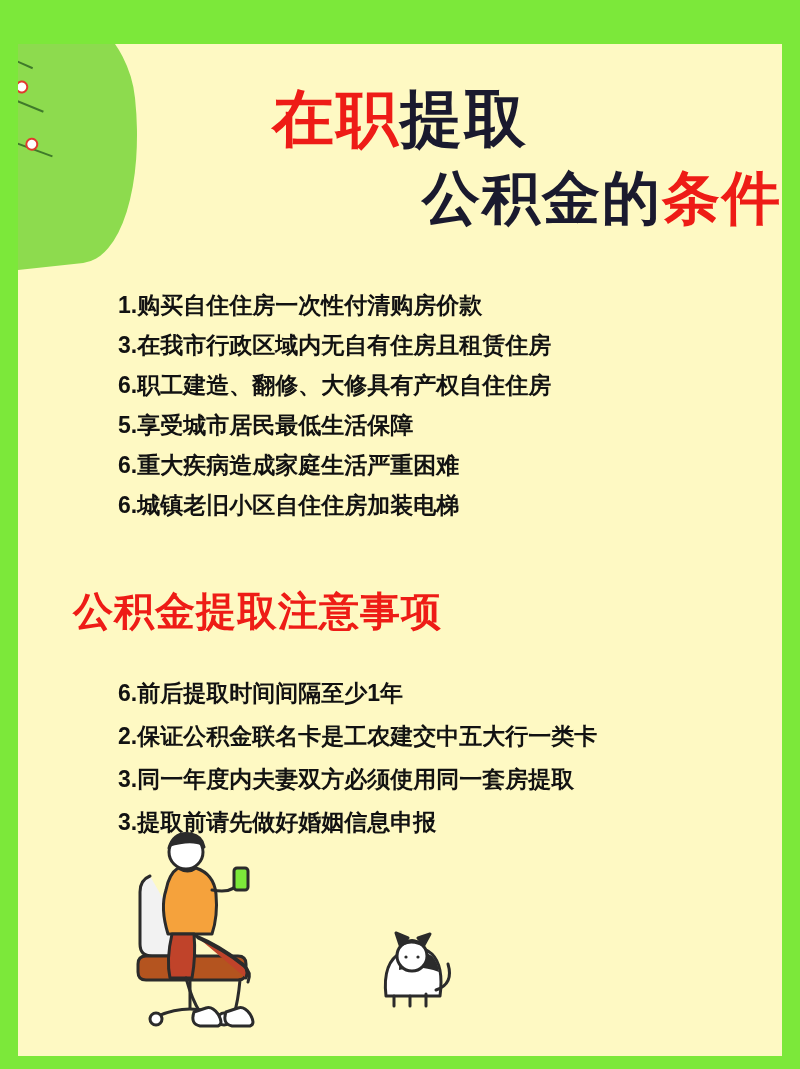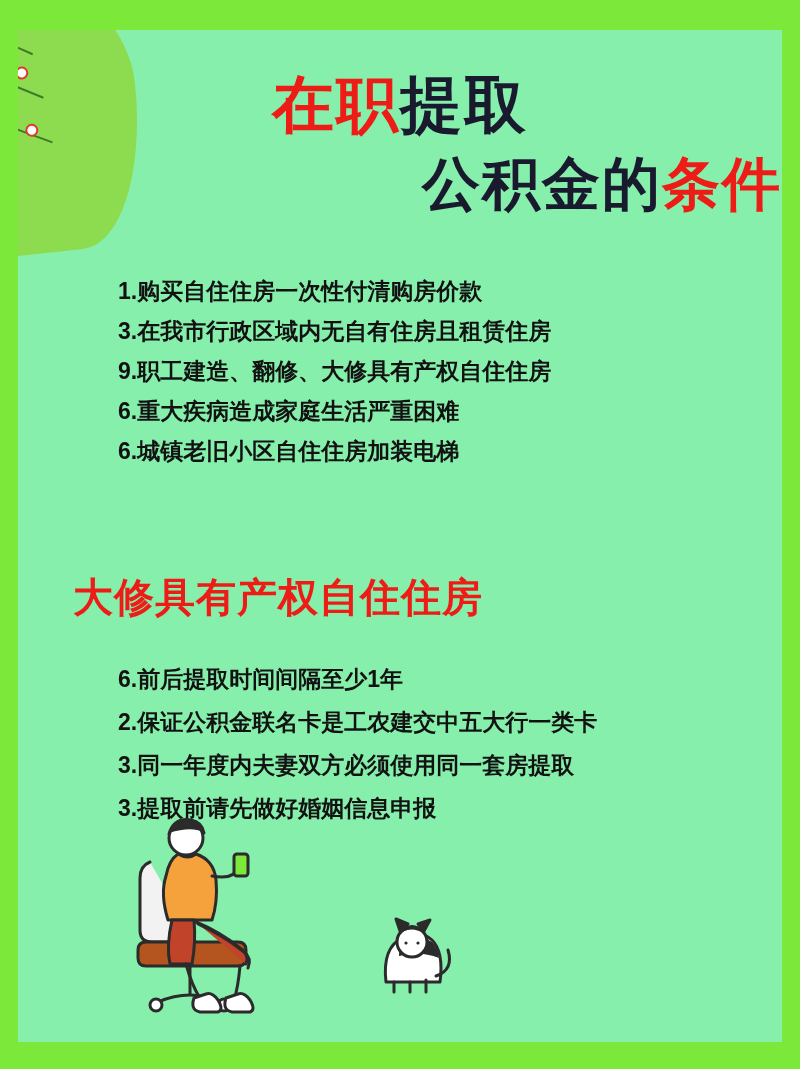--- a/index.html
+++ b/index.html
@@ -16,24 +16,24 @@
   .poster {
     position: relative;
     width: 800px;
     height: 1069px;
     background: #7ce83a;
     box-sizing: border-box;
   }
   .card {
     position: absolute;
     left: 18px;
-    top: 30px;
+    top: 44px;
     width: 764px;
     height: 1012px;
-    background: #86efac;
+    background: #fef9c3;
     box-sizing: border-box;
     overflow: hidden;
   }
   
   .leaf {
     position: absolute;
     left: -60px;
     top: -48px;
     width: 180px;
     height: 270px;
@@ -131,26 +131,27 @@
     </div>
 
     <div class="title-block">
       <div class="title-line line1"><span class="red">在职</span><span>提取</span></div>
       <div class="title-line line2"><span>公积金的</span><span class="red">条件</span></div>
     </div>
 
     <div class="list list-1">
       <div class="list-item">1.购买自住住房一次性付清购房价款</div>
       <div class="list-item">3.在我市行政区域内无自有住房且租赁住房</div>
-      <div class="list-item">9.职工建造、翻修、大修具有产权自住住房</div>
+      <div class="list-item">6.职工建造、翻修、大修具有产权自住住房</div>
+      <div class="list-item">5.享受城市居民最低生活保障</div>
       <div class="list-item">6.重大疾病造成家庭生活严重困难</div>
       <div class="list-item">6.城镇老旧小区自住住房加装电梯</div>
     </div>
 
-    <div class="section-heading">大修具有产权自住住房</div>
+    <div class="section-heading">公积金提取注意事项</div>
 
     <div class="list list-2">
       <div class="list-item">6.前后提取时间间隔至少1年</div>
       <div class="list-item">2.保证公积金联名卡是工农建交中五大行一类卡</div>
       <div class="list-item">3.同一年度内夫妻双方必须使用同一套房提取</div>
       <div class="list-item">3.提取前请先做好婚姻信息申报</div>
     </div>
 
     <div class="illustration">
       <svg viewBox="0 0 560 230" width="560" height="230">

